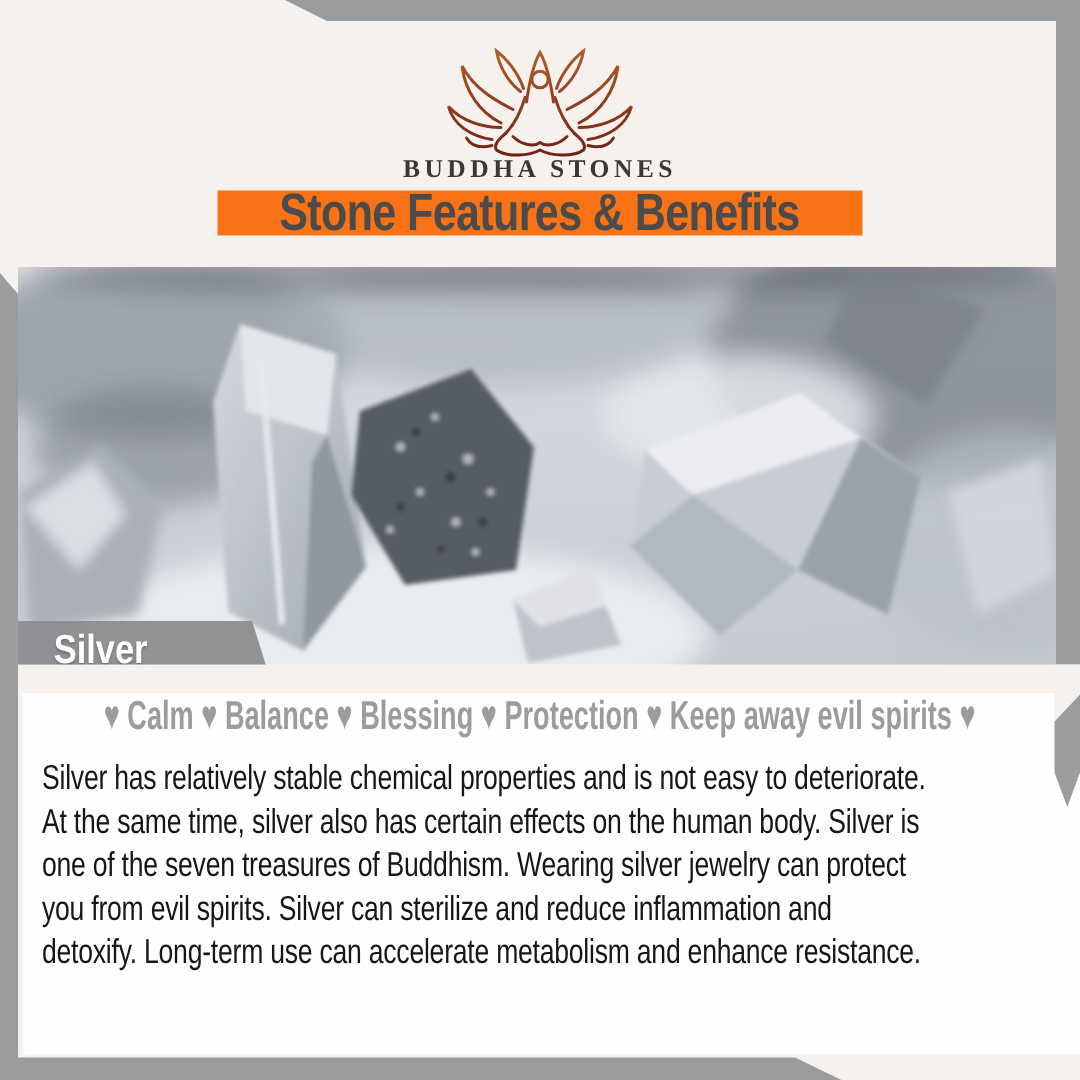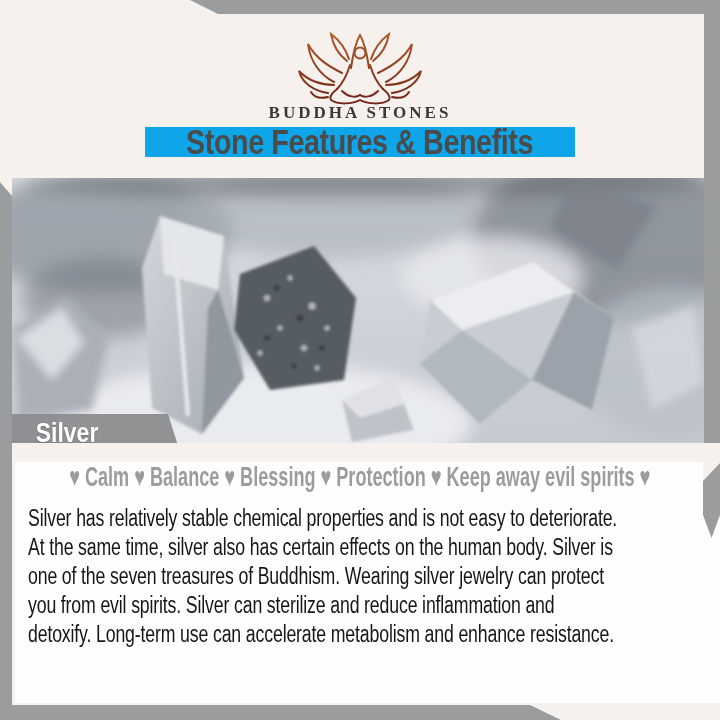--- a/index.html
+++ b/index.html
@@ -15,21 +15,21 @@
   .lotus{position:absolute;left:298px;top:27px;width:124px;height:80px;}
   .brand-name{
     position:absolute;left:0;top:103px;width:720px;
     font-family:"Liberation Serif", serif;
     font-size:17px;font-weight:bold;letter-spacing:3px;
     color:#3c3733;text-align:center;
   }
   
   .title-band{
     position:absolute;left:145px;top:127px;width:430px;height:30px;
-    background:#0ea5e9;
+    background:#f97316;
     display:flex;align-items:center;justify-content:center;
   }
   .title-band .title{
     font-size:35px;font-weight:bold;color:#4b4b4b;
     white-space:nowrap;display:inline-block;
     transform:scaleX(0.82);transform-origin:center;
     letter-spacing:-0.5px;
   }
   
   .photo{

